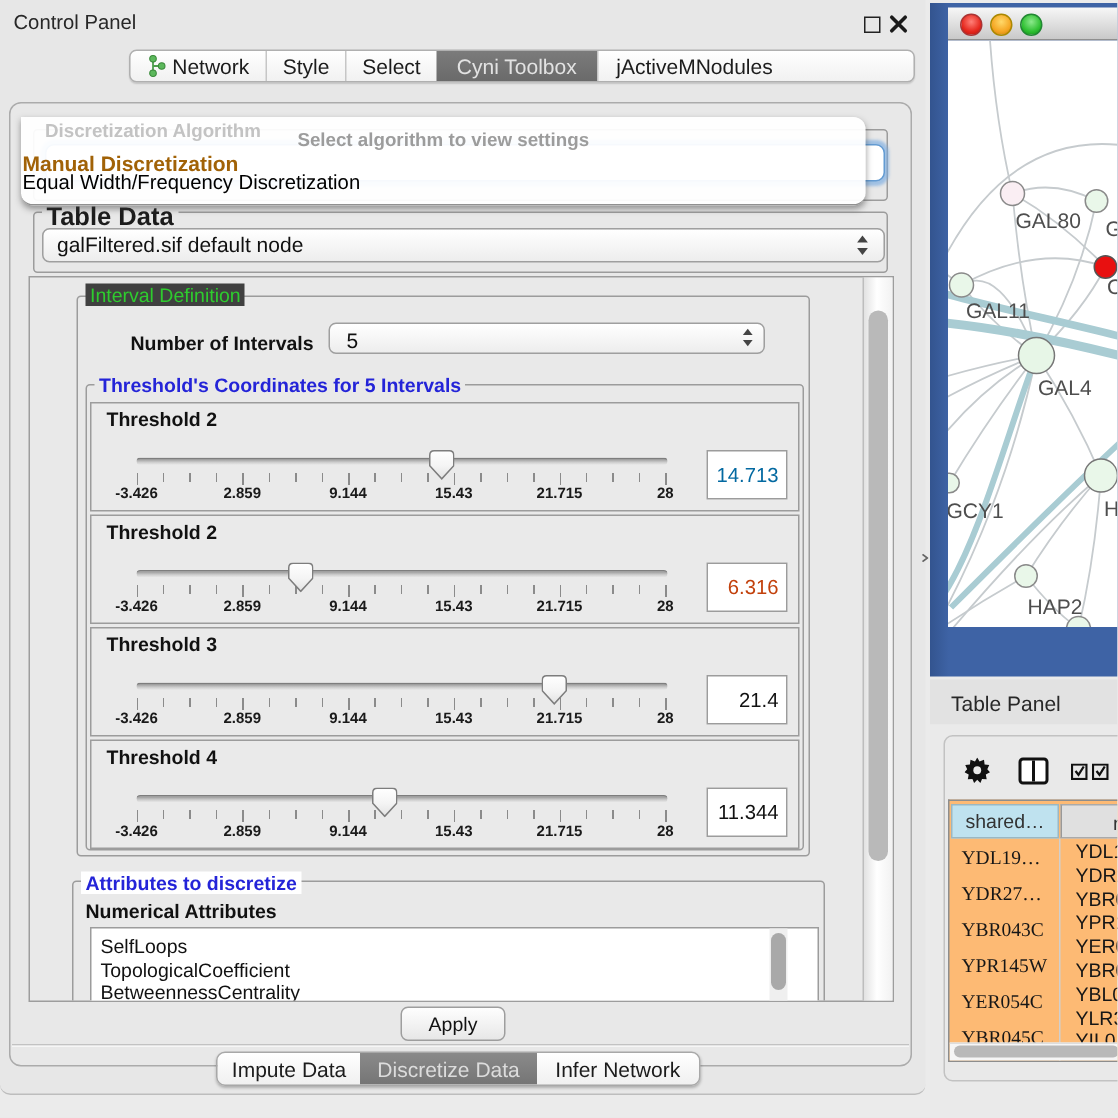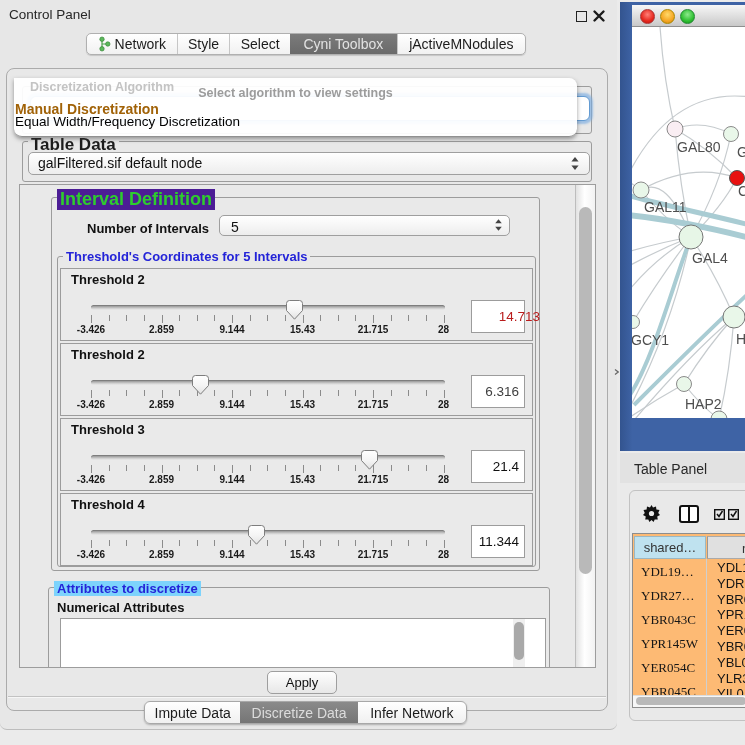--- a/index.html
+++ b/index.html
@@ -11,21 +11,21 @@
 <body>
 
 <div class="abs" id="cpwin" style="left:0;top:0;width:617px;height:730px;background:#e7e7e7;border-bottom:1px solid #bdbdbd;border-radius:0 0 7px 7px;"></div>
 <div class="abs" style="left:9px;top:7px;font-size:13.5px;color:#282828;">Control Panel</div>
 
 <div class="abs" style="left:576px;top:11px;width:11px;height:11px;border:1.6px solid #222;"></div>
 <svg class="abs" style="left:592px;top:9px;" width="14" height="14" viewBox="0 0 14 14">
     <path d="M2.5 2.5 L11.5 11.5 M11.5 2.5 L2.5 11.5" stroke="#1a1a1a" stroke-width="2.4" stroke-linecap="round"></path>
   </svg>
 
-<div class="abs" id="toptabs" style="left:86px;top:33px;width:440px;height:22px;background:linear-gradient(#ffffff,#f1f1f1);border:1px solid #b0b0b0;border-radius:5px;box-shadow:0 1px 1px rgba(0,0,0,0.15);display:flex;overflow:hidden;font-size:14px;color:#1c1c1c;">
+<div class="abs" id="toptabs" style="left:86px;top:33px;width:524px;height:22px;background:linear-gradient(#ffffff,#f1f1f1);border:1px solid #b0b0b0;border-radius:5px;box-shadow:0 1px 1px rgba(0,0,0,0.15);display:flex;overflow:hidden;font-size:14px;color:#1c1c1c;">
   <div style="width:91px;display:flex;align-items:center;justify-content:center;border-right:1px solid #c6c6c6;">
     <svg width="13" height="16" viewBox="0 0 13 16" style="margin-right:4px;">
         <path d="M4 4 V12 M4 8 Q4 8 9 8" stroke="#4d9e4d" stroke-width="1.2" fill="none"></path>
         <circle cx="4" cy="3.2" r="2.2" fill="#5cb85c" stroke="#3a8a3a" stroke-width="0.7"></circle>
         <circle cx="4" cy="12.8" r="2.2" fill="#5cb85c" stroke="#3a8a3a" stroke-width="0.7"></circle>
         <circle cx="9.8" cy="8" r="2.2" fill="#5cb85c" stroke="#3a8a3a" stroke-width="0.7"></circle>
       </svg>
     Network</div>
   <div style="width:53px;display:flex;align-items:center;justify-content:center;border-right:1px solid #c6c6c6;">Style</div>
   <div style="width:60px;display:flex;align-items:center;justify-content:center;">Select</div>
@@ -49,21 +49,21 @@
   </svg>
 
 <div class="abs" style="left:19px;top:184px;width:577px;height:484px;border:1px solid #9d9d9d;background:#e9e9e9;"></div>
 
 <div class="abs" style="left:575px;top:185px;width:20px;height:482px;background:linear-gradient(90deg,#e2e2e2,#ffffff 45%,#f2f2f2);border-left:1px solid #bdbdbd;"></div>
 <div class="abs" style="left:579px;top:207px;width:13px;height:367px;background:#b9b9b9;border-radius:7px;"></div>
 
 <div class="abs" id="viewport" style="left:20px;top:185px;width:554px;height:482px;overflow:hidden;">
 
   <div class="abs" style="left:31px;top:12px;width:489px;height:374px;border:1px solid #9c9c9c;border-radius:3px;"></div>
-  <div class="abs" style="left:37px;top:4px;padding:0 3px;background:#4c1d95;font-size:18px;font-weight:bold;color:#2ecc2e;">Interval Definition</div>
+  <div class="abs" style="left:37px;top:4px;padding:0 3px;background:#404040;font-size:13px;font-weight:normal;color:#2ecc2e;">Interval Definition</div>
 
   <div class="abs" style="left:67px;top:36px;font-size:13px;font-weight:bold;color:#111;">Number of Intervals</div>
   <div class="abs" style="left:199px;top:30px;width:291px;height:21px;background:linear-gradient(#ffffff,#ededed);border:1px solid #9f9f9f;border-radius:5px;"></div>
   <div class="abs" style="left:211px;top:34px;font-size:14px;color:#111;">5</div>
   <svg class="abs" style="left:474px;top:33px;" width="9" height="14" viewBox="0 0 10 15">
       <path d="M5 1 L8.6 5.6 H1.4 Z" fill="#444"></path>
       <path d="M5 14 L1.4 9.4 H8.6 Z" fill="#444"></path>
     </svg>
 
   <div class="abs" style="left:37px;top:71px;width:479px;height:311px;border:1px solid #9c9c9c;border-radius:3px;"></div>
@@ -107,21 +107,21 @@
       <defs>
         <linearGradient id="th0" x1="0" y1="0" x2="0" y2="1">
           <stop offset="0" stop-color="#ffffff"></stop>
           <stop offset="0.55" stop-color="#f4f4f4"></stop>
           <stop offset="1" stop-color="#e2e2e2"></stop>
         </linearGradient>
       </defs>
       <path d="M3.5 0.5 H13.5 Q16.5 0.5 16.5 3.5 V10.5 L8.5 19.2 L0.5 10.5 V3.5 Q0.5 0.5 3.5 0.5 Z" fill="url(#th0)" stroke="#7d7d7d" stroke-width="1"></path>
     </svg>
   <div class="abs" style="left:451px;top:115px;width:54px;height:33px;background:#fff;border:1px solid #9c9c9c;"></div>
-  <div class="abs" style="left:472px;top:124px;width:48px;text-align:right;font-size:13.5px;color:#b91c1c;">14.713</div>
+  <div class="abs" style="left:451px;top:124px;width:48px;text-align:right;font-size:13.5px;color:#0369a1;">14.713</div>
   <div class="abs" style="left:40px;top:158px;width:473px;height:73px;border:1px solid #9c9c9c;background:#eaeaea;"></div>
   <div class="abs" style="left:51px;top:162px;font-size:13px;font-weight:bold;color:#111;">Threshold 2</div>
   <div class="abs" style="left:71.0px;top:195px;width:354.0px;height:5px;border-radius:3px;background:linear-gradient(#989898,#cdcdcd 55%,#ebebeb);border-top:1px solid #7e7e7e;"></div>
   <svg class="abs" style="left:71.0px;top:205px;" width="356" height="9" viewBox="0 0 356 9">
       <g stroke="#8b8b8b" stroke-width="1" shape-rendering="crispEdges">
         <line x1="0.5" y1="0" x2="0.5" y2="8"></line>
         <line x1="18.1" y1="0" x2="18.1" y2="6"></line>
         <line x1="35.8" y1="0" x2="35.8" y2="6"></line>
         <line x1="53.4" y1="0" x2="53.4" y2="6"></line>
         <line x1="71.0" y1="0" x2="71.0" y2="8"></line>
@@ -153,21 +153,21 @@
       <defs>
         <linearGradient id="th1" x1="0" y1="0" x2="0" y2="1">
           <stop offset="0" stop-color="#ffffff"></stop>
           <stop offset="0.55" stop-color="#f4f4f4"></stop>
           <stop offset="1" stop-color="#e2e2e2"></stop>
         </linearGradient>
       </defs>
       <path d="M3.5 0.5 H13.5 Q16.5 0.5 16.5 3.5 V10.5 L8.5 19.2 L0.5 10.5 V3.5 Q0.5 0.5 3.5 0.5 Z" fill="url(#th1)" stroke="#7d7d7d" stroke-width="1"></path>
     </svg>
   <div class="abs" style="left:451px;top:190px;width:54px;height:33px;background:#fff;border:1px solid #9c9c9c;"></div>
-  <div class="abs" style="left:451px;top:199px;width:48px;text-align:right;font-size:13.5px;color:#404040;">6.316</div>
+  <div class="abs" style="left:451px;top:199px;width:48px;text-align:right;font-size:13.5px;color:#c2410c;">6.316</div>
   <div class="abs" style="left:40px;top:233px;width:473px;height:73px;border:1px solid #9c9c9c;background:#eaeaea;"></div>
   <div class="abs" style="left:51px;top:237px;font-size:13px;font-weight:bold;color:#111;">Threshold 3</div>
   <div class="abs" style="left:71.0px;top:270px;width:354.0px;height:5px;border-radius:3px;background:linear-gradient(#989898,#cdcdcd 55%,#ebebeb);border-top:1px solid #7e7e7e;"></div>
   <svg class="abs" style="left:71.0px;top:280px;" width="356" height="9" viewBox="0 0 356 9">
       <g stroke="#8b8b8b" stroke-width="1" shape-rendering="crispEdges">
         <line x1="0.5" y1="0" x2="0.5" y2="8"></line>
         <line x1="18.1" y1="0" x2="18.1" y2="6"></line>
         <line x1="35.8" y1="0" x2="35.8" y2="6"></line>
         <line x1="53.4" y1="0" x2="53.4" y2="6"></line>
         <line x1="71.0" y1="0" x2="71.0" y2="8"></line>
@@ -248,23 +248,24 @@
           <stop offset="0.55" stop-color="#f4f4f4"></stop>
           <stop offset="1" stop-color="#e2e2e2"></stop>
         </linearGradient>
       </defs>
       <path d="M3.5 0.5 H13.5 Q16.5 0.5 16.5 3.5 V10.5 L8.5 19.2 L0.5 10.5 V3.5 Q0.5 0.5 3.5 0.5 Z" fill="url(#th3)" stroke="#7d7d7d" stroke-width="1"></path>
     </svg>
   <div class="abs" style="left:451px;top:340px;width:54px;height:33px;background:#fff;border:1px solid #9c9c9c;"></div>
   <div class="abs" style="left:451px;top:349px;width:48px;text-align:right;font-size:13.5px;color:#111;">11.344</div>
 
   <div class="abs" style="left:28px;top:402px;width:502px;height:120px;border:1px solid #9c9c9c;border-radius:3px;"></div>
-  <div class="abs" style="left:34px;top:396px;padding:0 3px;background:#7dd3fc;font-size:13px;font-weight:bold;color:#2424d8;">Attributes to discretize</div>
+  <div class="abs" style="left:34px;top:396px;padding:0 3px;background:#ffffff;font-size:13px;font-weight:bold;color:#2424d8;">Attributes to discretize</div>
   <div class="abs" style="left:37px;top:415px;font-size:13px;font-weight:bold;color:#111;">Numerical Attributes</div>
   <div class="abs" style="left:40px;top:433px;width:486px;height:60px;background:#fff;border:1px solid #9c9c9c;"></div>
+  <div class="abs" style="left:47px;top:438px;font-size:13px;color:#111;line-height:15.5px;">SelfLoops<br>TopologicalCoefficient<br>BetweennessCentrality</div>
   <div class="abs" style="left:493px;top:434px;width:12px;height:58px;background:#efefef;"></div>
   <div class="abs" style="left:494px;top:437px;width:10px;height:38px;background:#a9a9a9;border-radius:5px;"></div>
 </div>
 
 <div class="abs" style="left:8px;top:696px;width:598px;height:1px;background:#c2c2c2;"></div>
 <div class="abs" style="left:8px;top:697px;width:598px;height:1px;background:#f6f6f6;"></div>
 <div class="abs" style="left:267px;top:671px;width:70px;height:23px;background:linear-gradient(#fefefe,#e7e7e7);border:1px solid #9e9e9e;border-radius:5px;font-size:13px;color:#111;display:flex;align-items:center;justify-content:center;">Apply</div>
 
 <div class="abs" style="left:144px;top:701px;width:323px;height:23px;background:linear-gradient(#ffffff,#f0f0f0);border:1px solid #a8a8a8;border-radius:6px;box-shadow:0 1px 2px rgba(0,0,0,0.25);display:flex;overflow:hidden;font-size:14px;color:#1c1c1c;">
   <div style="width:96px;display:flex;align-items:center;justify-content:center;">Impute Data</div>

